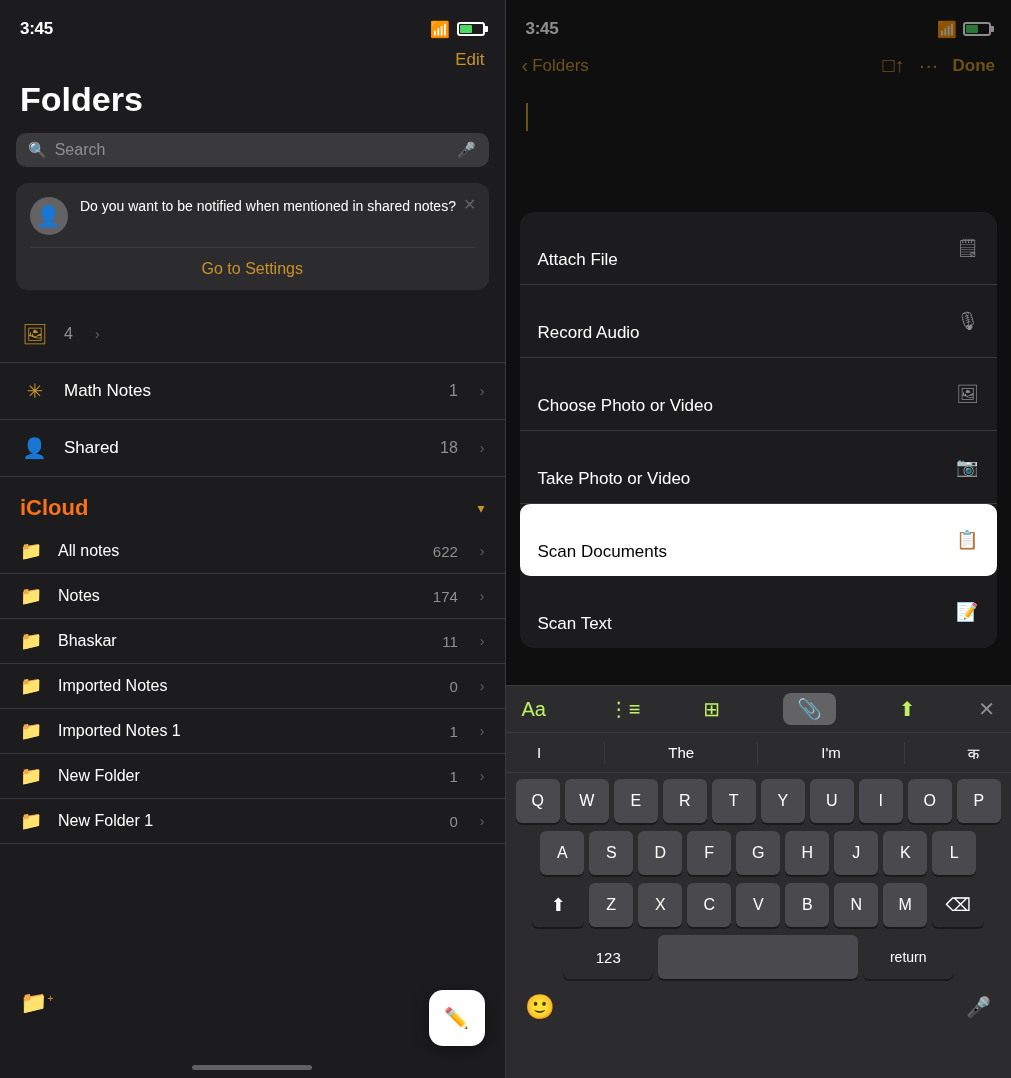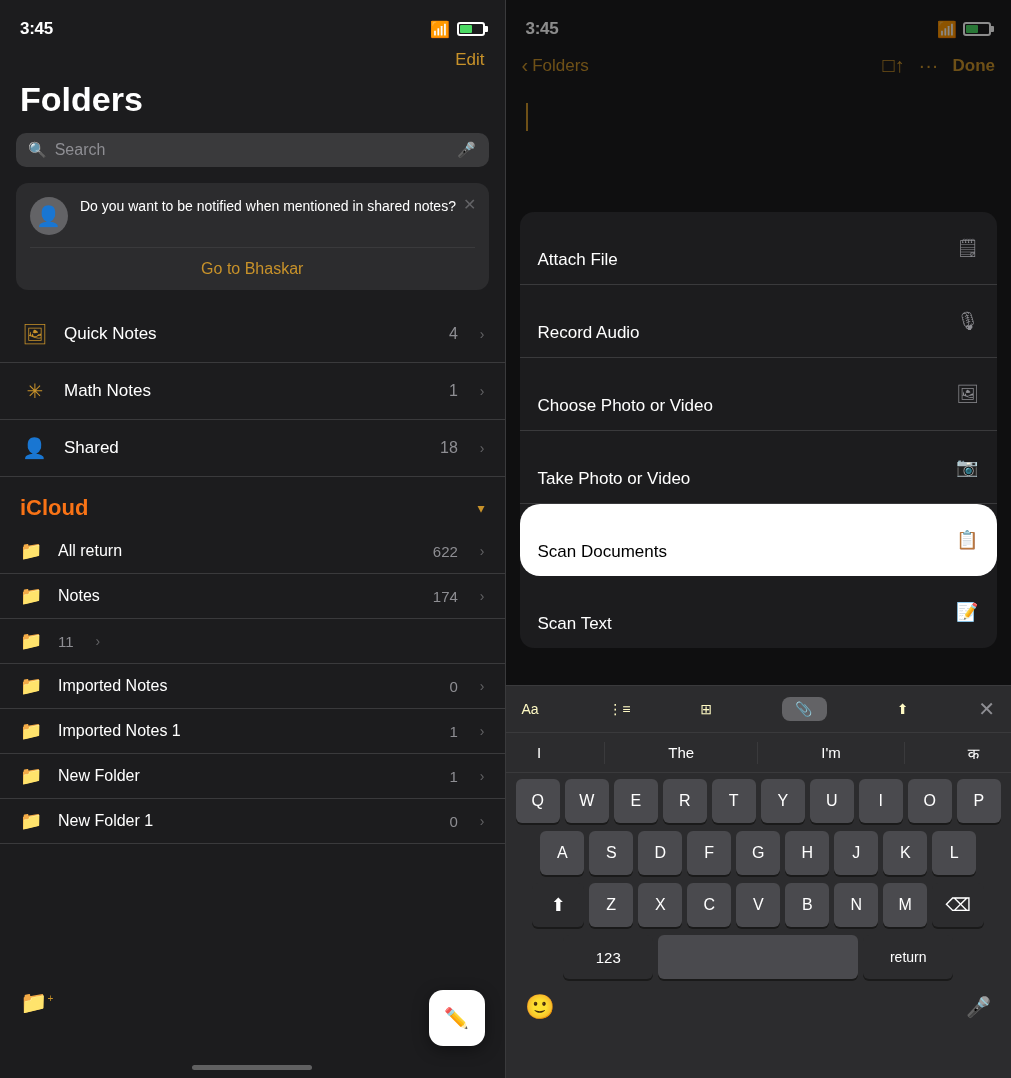--- a/index.html
+++ b/index.html
@@ -305,21 +305,21 @@
     .menu-item {
       display: flex;
       align-items: center;
       justify-content: space-between;
       padding: 14px 18px;
       border-bottom: 1px solid #3a3a3c;
     }
     .menu-item:last-child { border-bottom: none; }
     .menu-item.highlighted {
       background: #fff;
-      border-radius: 20px;
+      border-radius: 10px;
       border-bottom: none;
       text-align: center;
     }
     .menu-item-label { font-size: 17px; color: #fff; margin-top: 24px; }
     .menu-item.highlighted .menu-item-label { color: #000; }
     .menu-item-icon { font-size: 18px; color: #8e8e93; }
     .menu-item.highlighted .menu-item-icon { color: #333; }
 
     
     .formatting-toolbar {
@@ -329,21 +329,21 @@
       background: #2c2c2e;
       height: 48px;
       display: flex;
       align-items: center;
       justify-content: space-between;
       padding: 0 16px;
       z-index: 20;
       border-top: 1px solid #3a3a3c;
       border-bottom: 1px solid #3a3a3c;
     }
-    .toolbar-btn { font-size: 14px; color: #fef9c3; }
+    .toolbar-btn { font-size: 20px; color: #bef264; }
     .toolbar-btn.active {
       background: #636366;
       border-radius: 8px;
       padding: 4px 14px;
     }
     .toolbar-close { font-size: 20px; color: #8e8e93; }
 
     
     .predictive-row {
       position: absolute;
@@ -455,29 +455,28 @@
   </div>
 
   <div class="notification-card">
     <div class="notif-top">
       <div class="notif-avatar">
         <span class="notif-avatar-icon">👤</span>
       </div>
       <span class="notif-text">Do you want to be notified when mentioned in shared notes?</span>
       <span class="notif-close">✕</span>
     </div>
-    <div class="notif-action">Go to Bhaskar</div>
+    <div class="notif-action">Go to Settings</div>
   </div>
 
   <div class="section-items">
     <div class="folder-item">
       <div class="folder-icon-wrap">
         <span style="font-size:20px;color:#c8922a;">🖼</span>
       </div>
-      <span class="folder-label">Quick Notes</span>
       <span class="folder-count">4</span>
       <span class="chevron">›</span>
     </div>
     <div class="folder-item">
       <div class="folder-icon-wrap">
         <span style="font-size:20px;color:#c8922a;">✳</span>
       </div>
       <span class="folder-label">Math Notes</span>
       <span class="folder-count">1</span>
       <span class="chevron">›</span>
@@ -492,32 +491,33 @@
     </div>
 
     <div class="section-header">
       <span class="section-title">iCloud</span>
       <span class="collapse-icon">▾</span>
     </div>
 
     <div class="icloud-items">
       <div class="icloud-folder-item">
         <span class="icloud-folder-icon">📁</span>
-        <span class="icloud-label">All return</span>
+        <span class="icloud-label">All notes</span>
         <span class="icloud-count">622</span>
         <span class="chevron">›</span>
       </div>
       <div class="icloud-folder-item">
         <span class="icloud-folder-icon">📁</span>
         <span class="icloud-label">Notes</span>
         <span class="icloud-count">174</span>
         <span class="chevron">›</span>
       </div>
       <div class="icloud-folder-item">
         <span class="icloud-folder-icon">📁</span>
+        <span class="icloud-label">Bhaskar</span>
         <span class="icloud-count">11</span>
         <span class="chevron">›</span>
       </div>
       <div class="icloud-folder-item">
         <span class="icloud-folder-icon">📁</span>
         <span class="icloud-label">Imported Notes</span>
         <span class="icloud-count">0</span>
         <span class="chevron">›</span>
       </div>
       <div class="icloud-folder-item">

